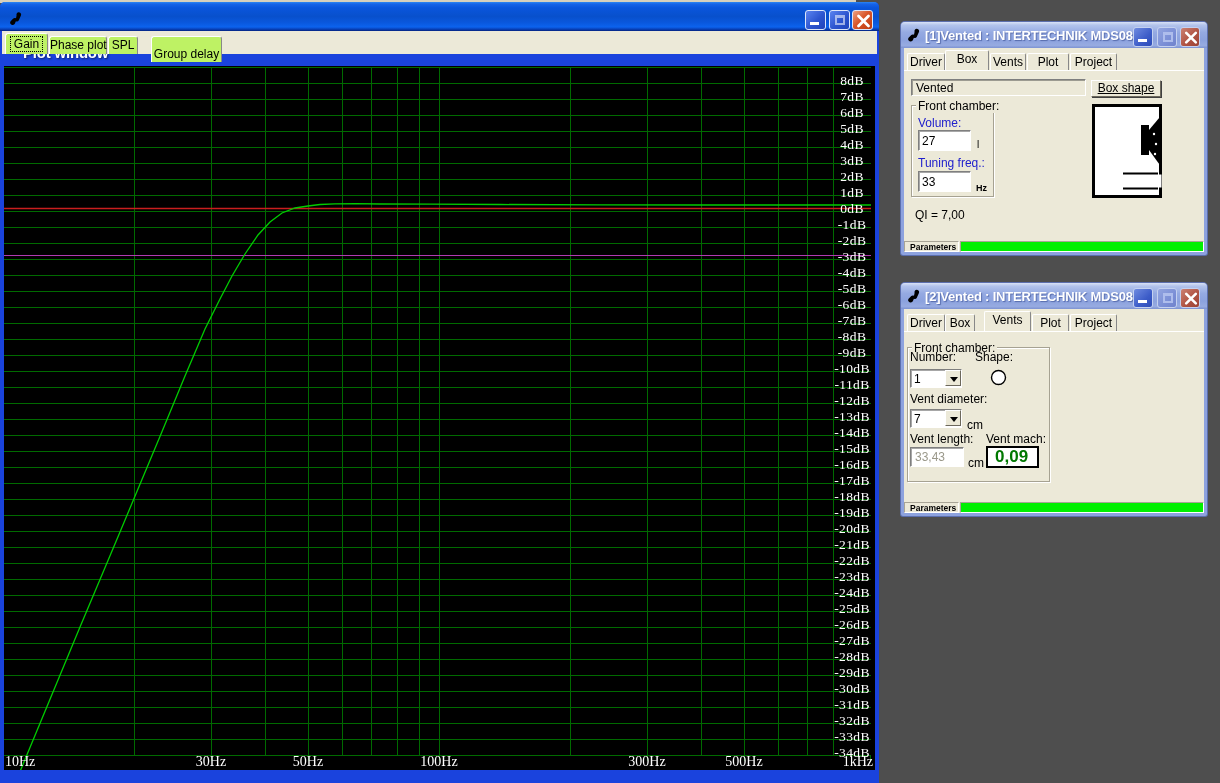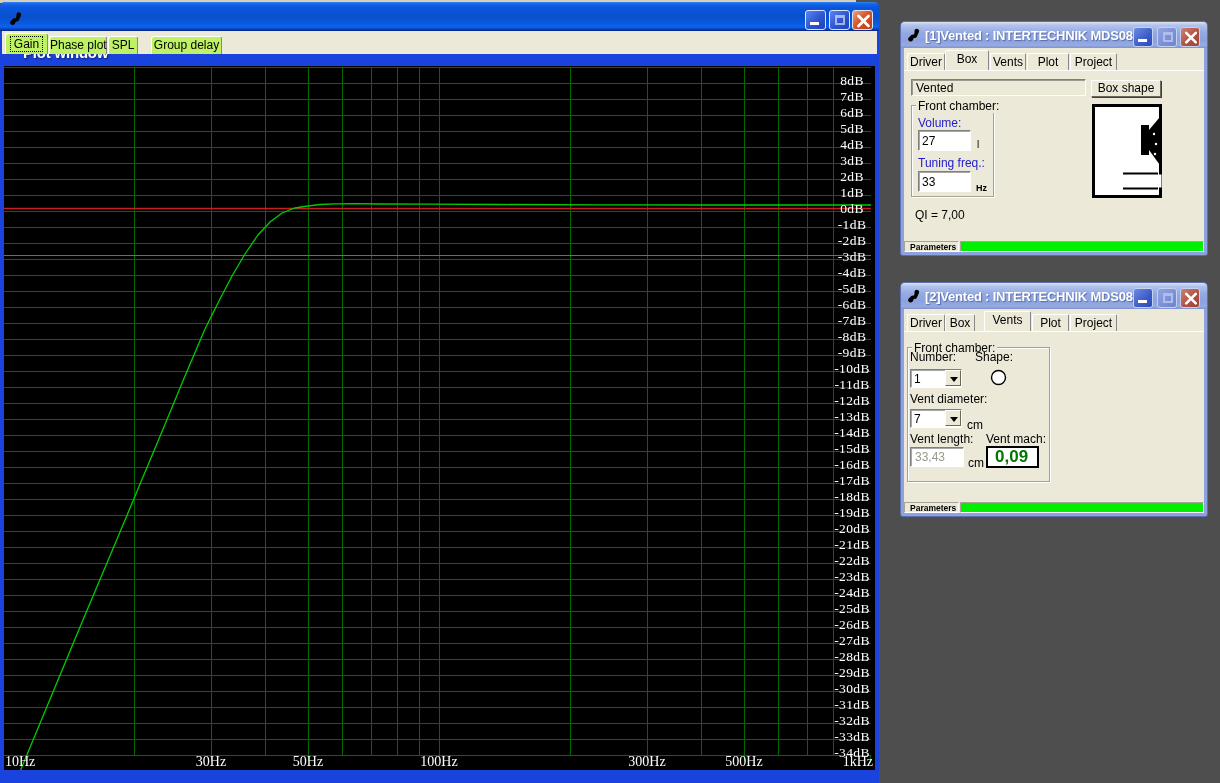--- a/index.html
+++ b/index.html
@@ -47,21 +47,21 @@
 .tab { position:absolute; top:5px; height:17px; background:#ece9d8; border:1px solid #888;
   border-bottom:none; border-top-color:#fff; border-left-color:#fff; border-radius:2px 2px 0 0;
   font-size:12px; text-align:center; padding-top:1px; }
 .tab.on { top:2px; height:20px; z-index:5; }
 .tabline { position:absolute; left:0; top:22px; width:300px; height:1px; background:#fff; z-index:1 }
 .lab { position:absolute; font-size:12px; color:#000; white-space:nowrap; z-index:2 }
 .lab.blue { color:#2020cc; }
 .sunk { position:absolute; background:#fff; border:1px solid; border-color:#7f7f7f #fff #fff #7f7f7f;
   box-shadow:inset 1px 1px 0 rgba(60,60,60,.45); font-size:12px; color:#000; }
 .btn { position:absolute; background:#ece9d8; border:1px solid; border-color:#fff #6c685c #6c685c #fff;
-  box-shadow:1px 1px 0 #404040; font-size:12px; text-align:center; line-height:15px; }
+  box-shadow:1px 1px 0 #404040; font-size:12px; text-align:center; line-height:15px;text-decoration:underline; }
 .group { position:absolute; border:1px solid #a6a292; box-shadow:inset 1px 1px 0 #fff, 1px 1px 0 #fff; }
 .dbtn { position:absolute; right:0px; top:0px; width:16px; height:16px; background:#ece9d8;
   border:1px solid; border-color:#fff #6c685c #6c685c #fff; }
 .tri { position:absolute; left:4px; top:6px; width:0; height:0;
   border-left:4px solid transparent; border-right:4px solid transparent; border-top:5px solid #000; }
 </style></head><body>
 <div class="abs" style="left:0;top:0;width:856px;height:3px;background:#d6cfbd"></div>
 
 <div id="pw">
   <div id="ptitle">
@@ -76,21 +76,21 @@
         <div class="sq"></div>
       </div>
     <div class="abtn aclose" style="left:852px;top:8px"><svg width="21" height="20">
           <path d="M5.5,5 L15.5,15 M15.5,5 L5.5,15" stroke="#fff" stroke-width="2.8" stroke-linecap="round"></path>
         </svg></div>
   </div>
   <div id="ptabs">
     <div class="ptab" style="left:3px;top:2px;width:43px;height:21px;z-index:4;padding-top:3px"><span style="outline:1px dotted #000;padding:0 3px">Gain</span></div>
     <div class="ptab" style="left:47px;top:5px;width:58px;height:18px;padding-top:1px">Phase plot</div>
     <div class="ptab" style="left:106px;top:5px;width:30px;height:18px;padding-top:1px">SPL</div>
-    <div class="ptab" style="left:149px;top:5px;width:71px;height:18px;padding-top:1px">Group delay</div>
+    <div class="ptab" style="left:149px;top:5px;width:71px;height:26px;padding-top:10px">Group delay</div>
   </div>
   <div id="plotarea">
       <svg width="871" height="704" style="position:absolute;left:0;top:0">
 <line x1="0" y1="1.5" x2="867" y2="1.5" stroke="#006a00" stroke-width="1"></line>
 <line x1="0" y1="17.5" x2="867" y2="17.5" stroke="#006a00" stroke-width="1"></line>
 <line x1="0" y1="33.5" x2="867" y2="33.5" stroke="#006a00" stroke-width="1"></line>
 <line x1="0" y1="49.5" x2="867" y2="49.5" stroke="#006a00" stroke-width="1"></line>
 <line x1="0" y1="65.5" x2="867" y2="65.5" stroke="#006a00" stroke-width="1"></line>
 <line x1="0" y1="81.5" x2="867" y2="81.5" stroke="#006a00" stroke-width="1"></line>
 <line x1="0" y1="97.5" x2="867" y2="97.5" stroke="#006a00" stroke-width="1"></line>

